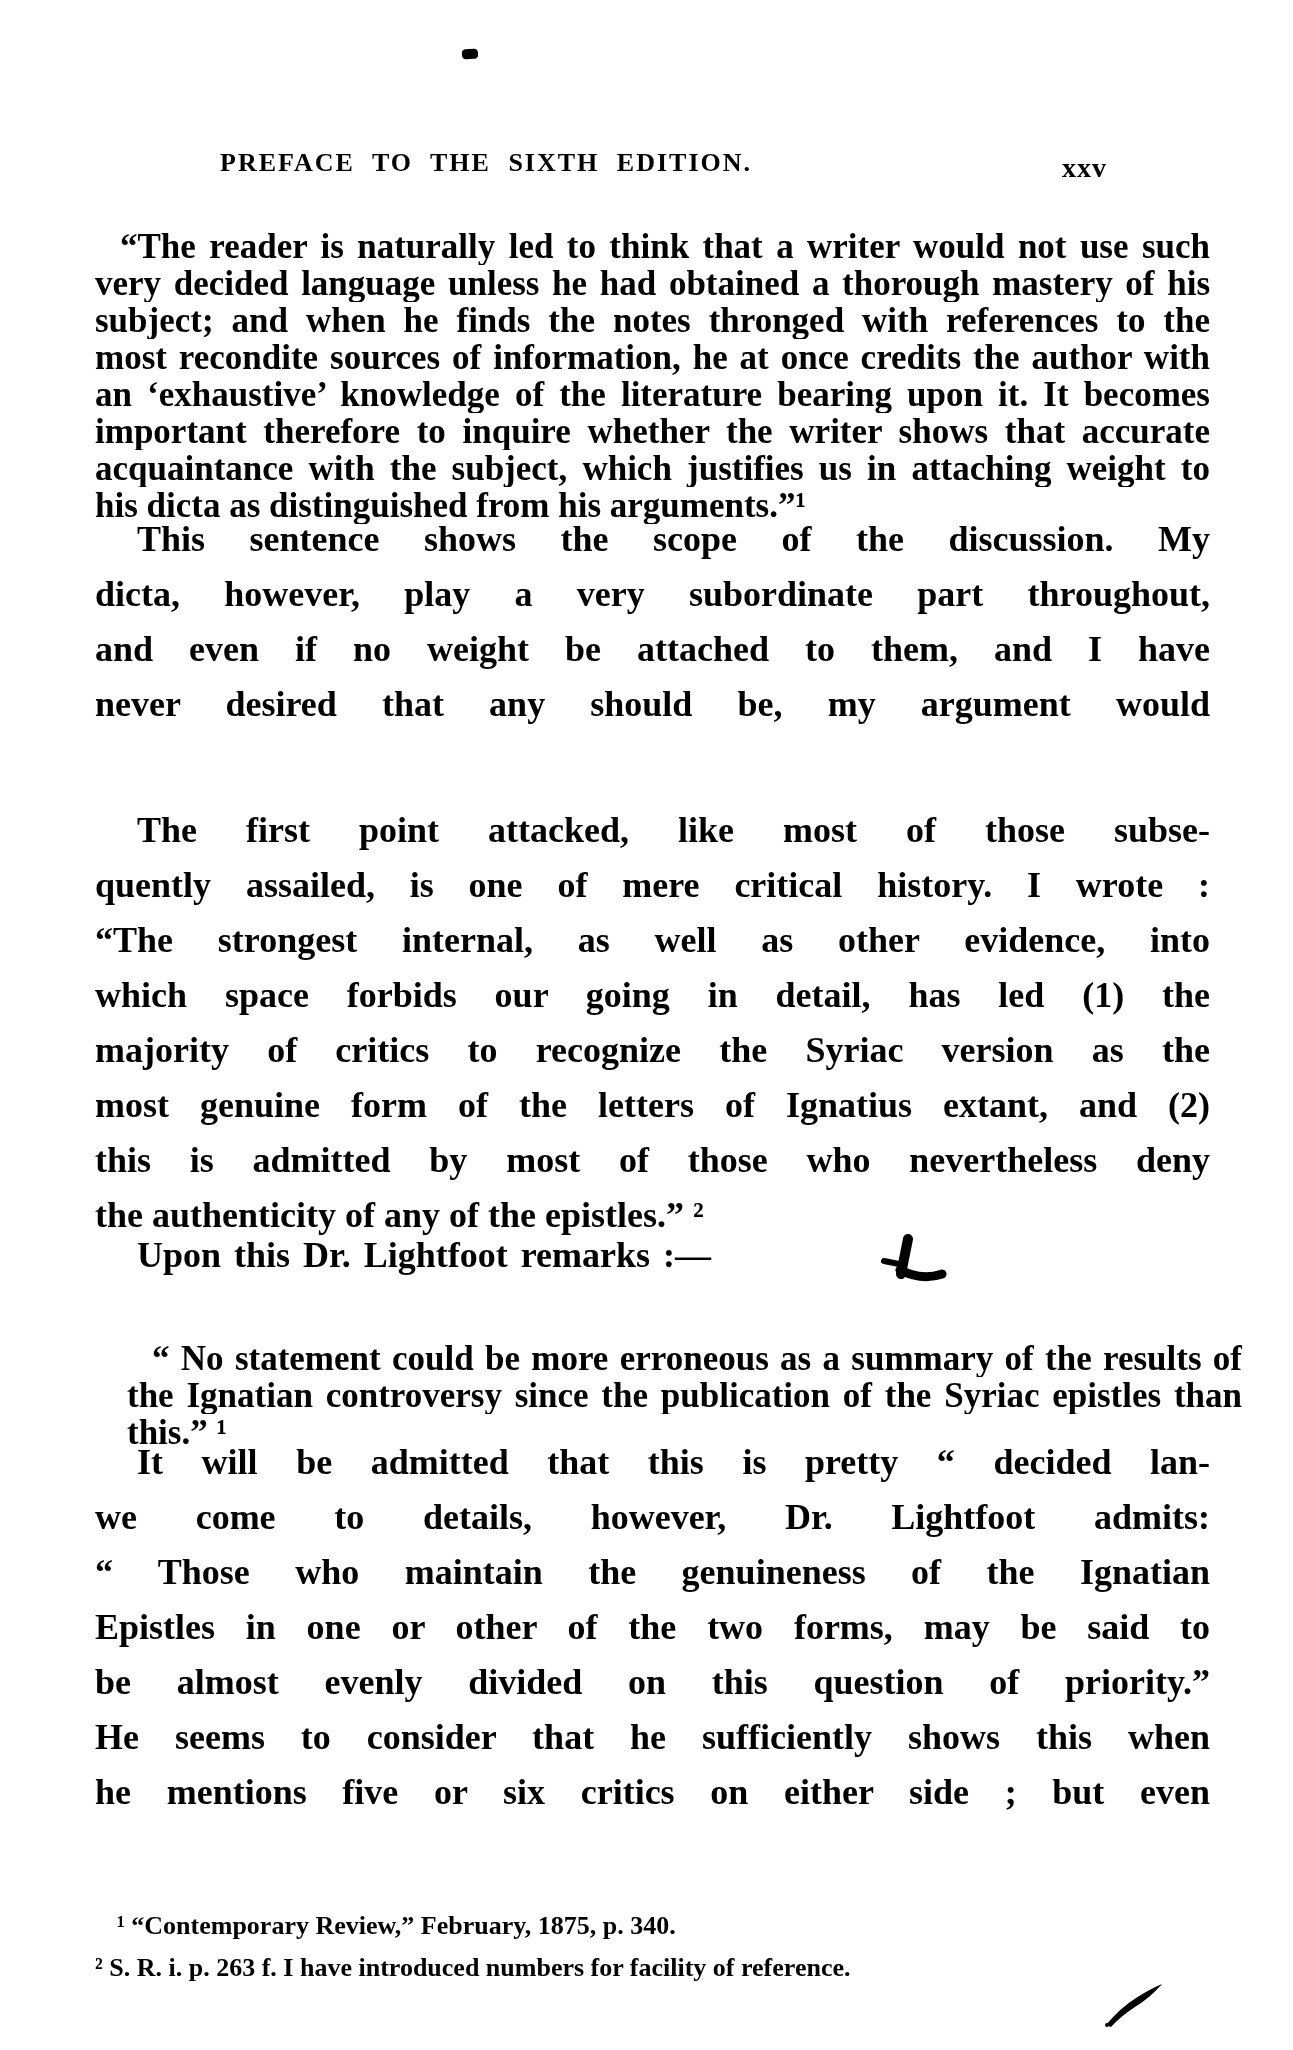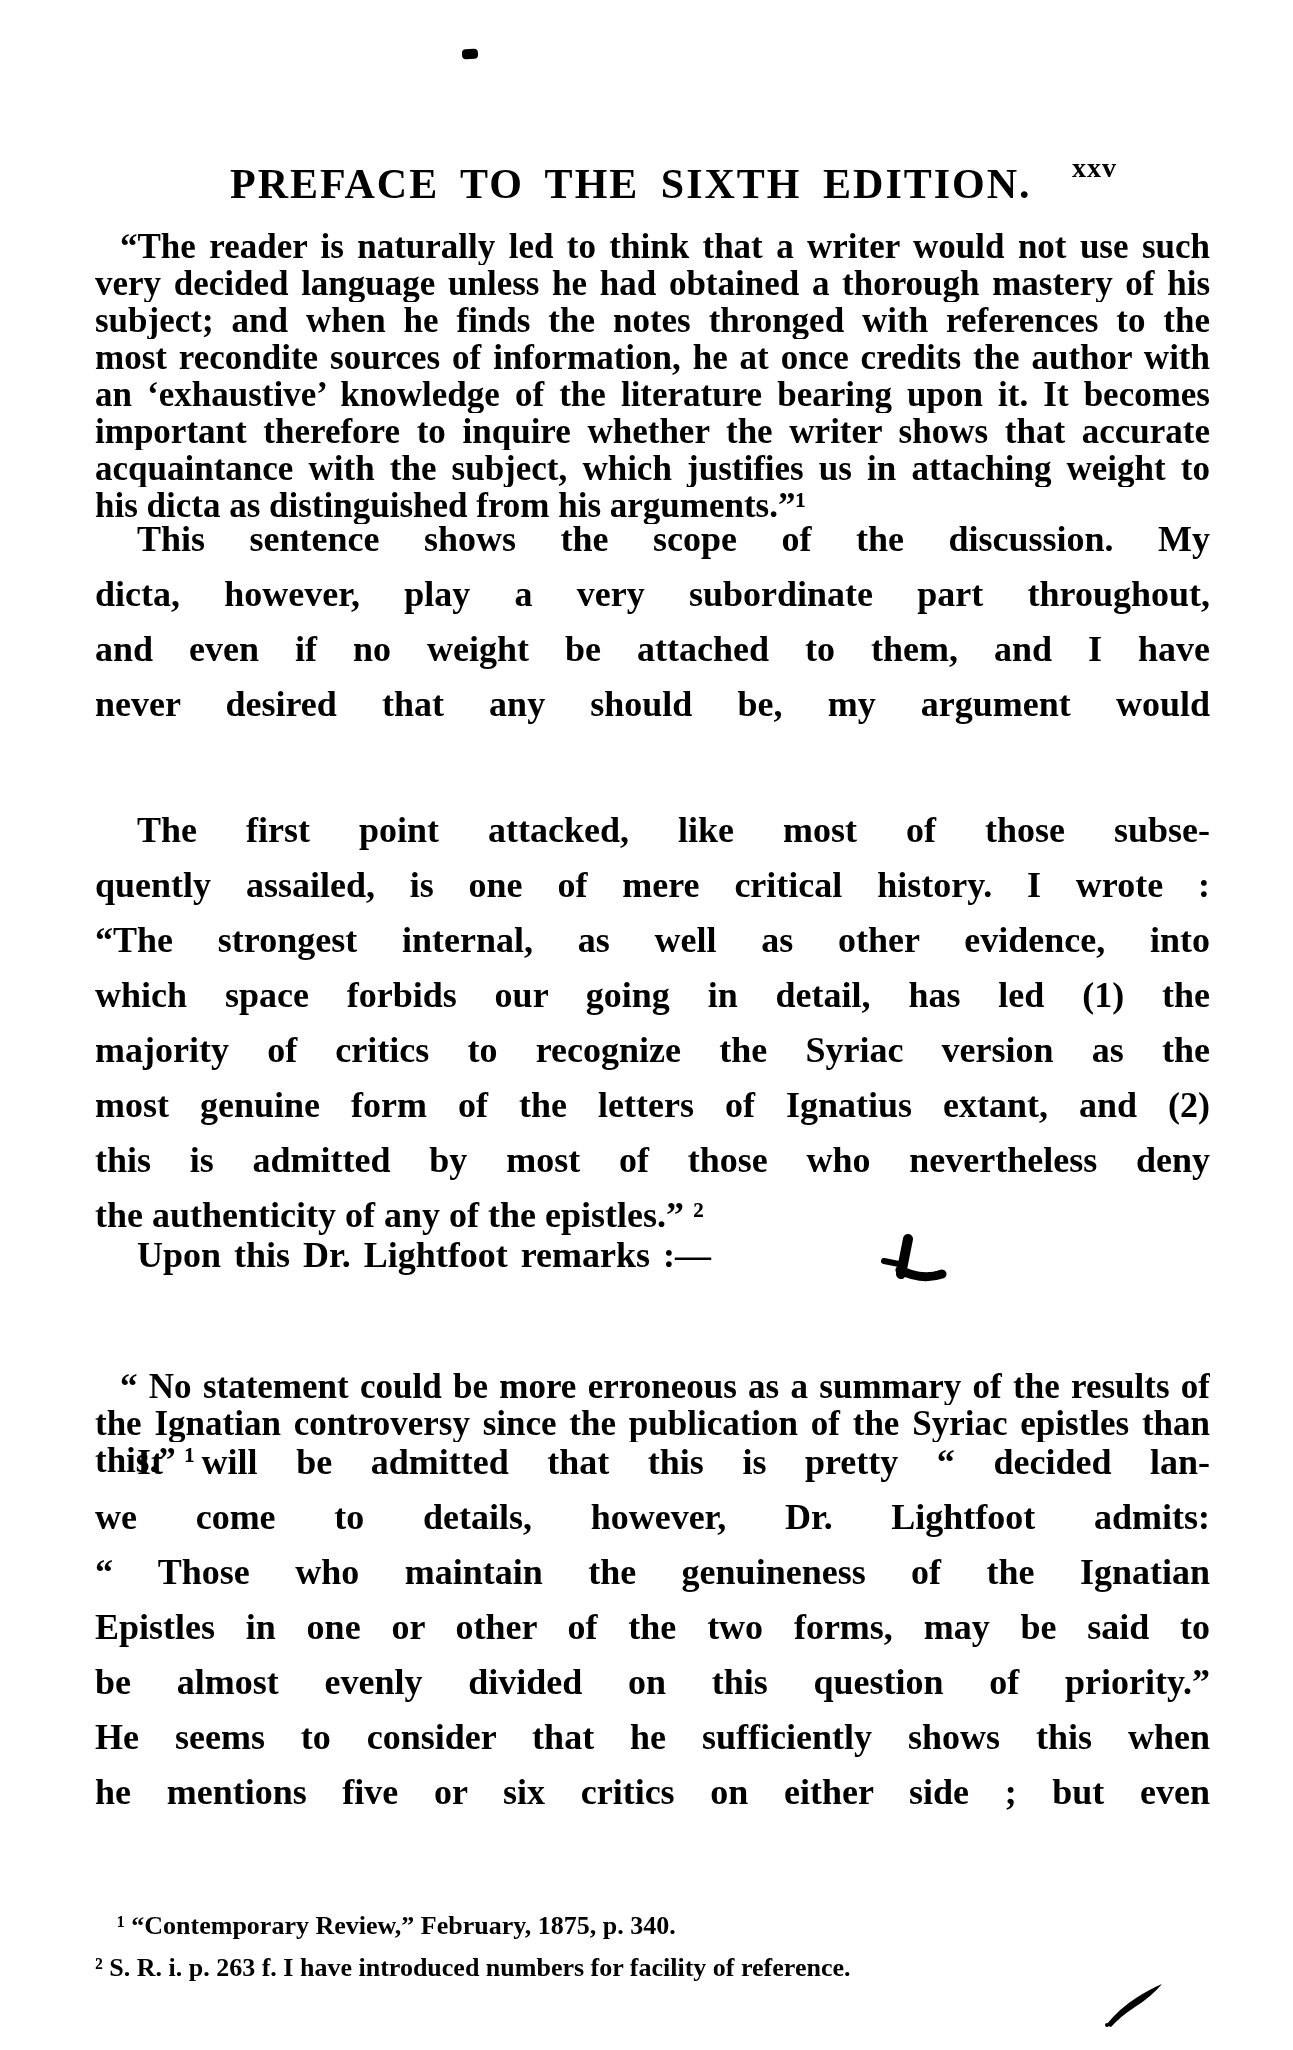--- a/index.html
+++ b/index.html
@@ -10,31 +10,30 @@
     height: 2050px;
     background: #ffffff;
     color: #000000;
     font-family: "Liberation Serif", serif;
     font-weight: 700;
     overflow: hidden;
   }
   
   .running-title {
     position: absolute;
-    left: 230px;
+    left: 220px;
     top: 148px;
-    font-size: 42px;
+    font-size: 26px;
     letter-spacing: 2px;
     word-spacing: 9px;
     white-space: nowrap;
-    margin-top: 12px;
   }
   .page-number {
     position: absolute;
-    right: 176px;
+    right: 186px;
     top: 152px;
     font-size: 28px;
     letter-spacing: 1px;
   }
   
   .sec {
     position: absolute;
     left: 95px;
     width: 1115px;
   }
@@ -56,21 +55,21 @@
     font-size: 36px;
     line-height: 55px;
     text-indent: 42px;
     word-spacing: 4px;
   }
   .fn { font-size: 26px; line-height: 42px; margin-top: 16px; --indent: 22px; }
   .fn .line { text-align-last: left; }
   .q1 { top: 228px; }
   .p1 { top: 512px; }
   .p2 { top: 803px; }
-  .q2 { top: 1368px; }
+  .q2 { top: 1340px; margin-left: 32px; }
   .p3 { top: 1435px; }
   .fns { top: 1889px; }
   
   .ink-dash {
     position: absolute;
     left: 462px;
     top: 49px;
     width: 16px;
     height: 10px;
     background: #000;

